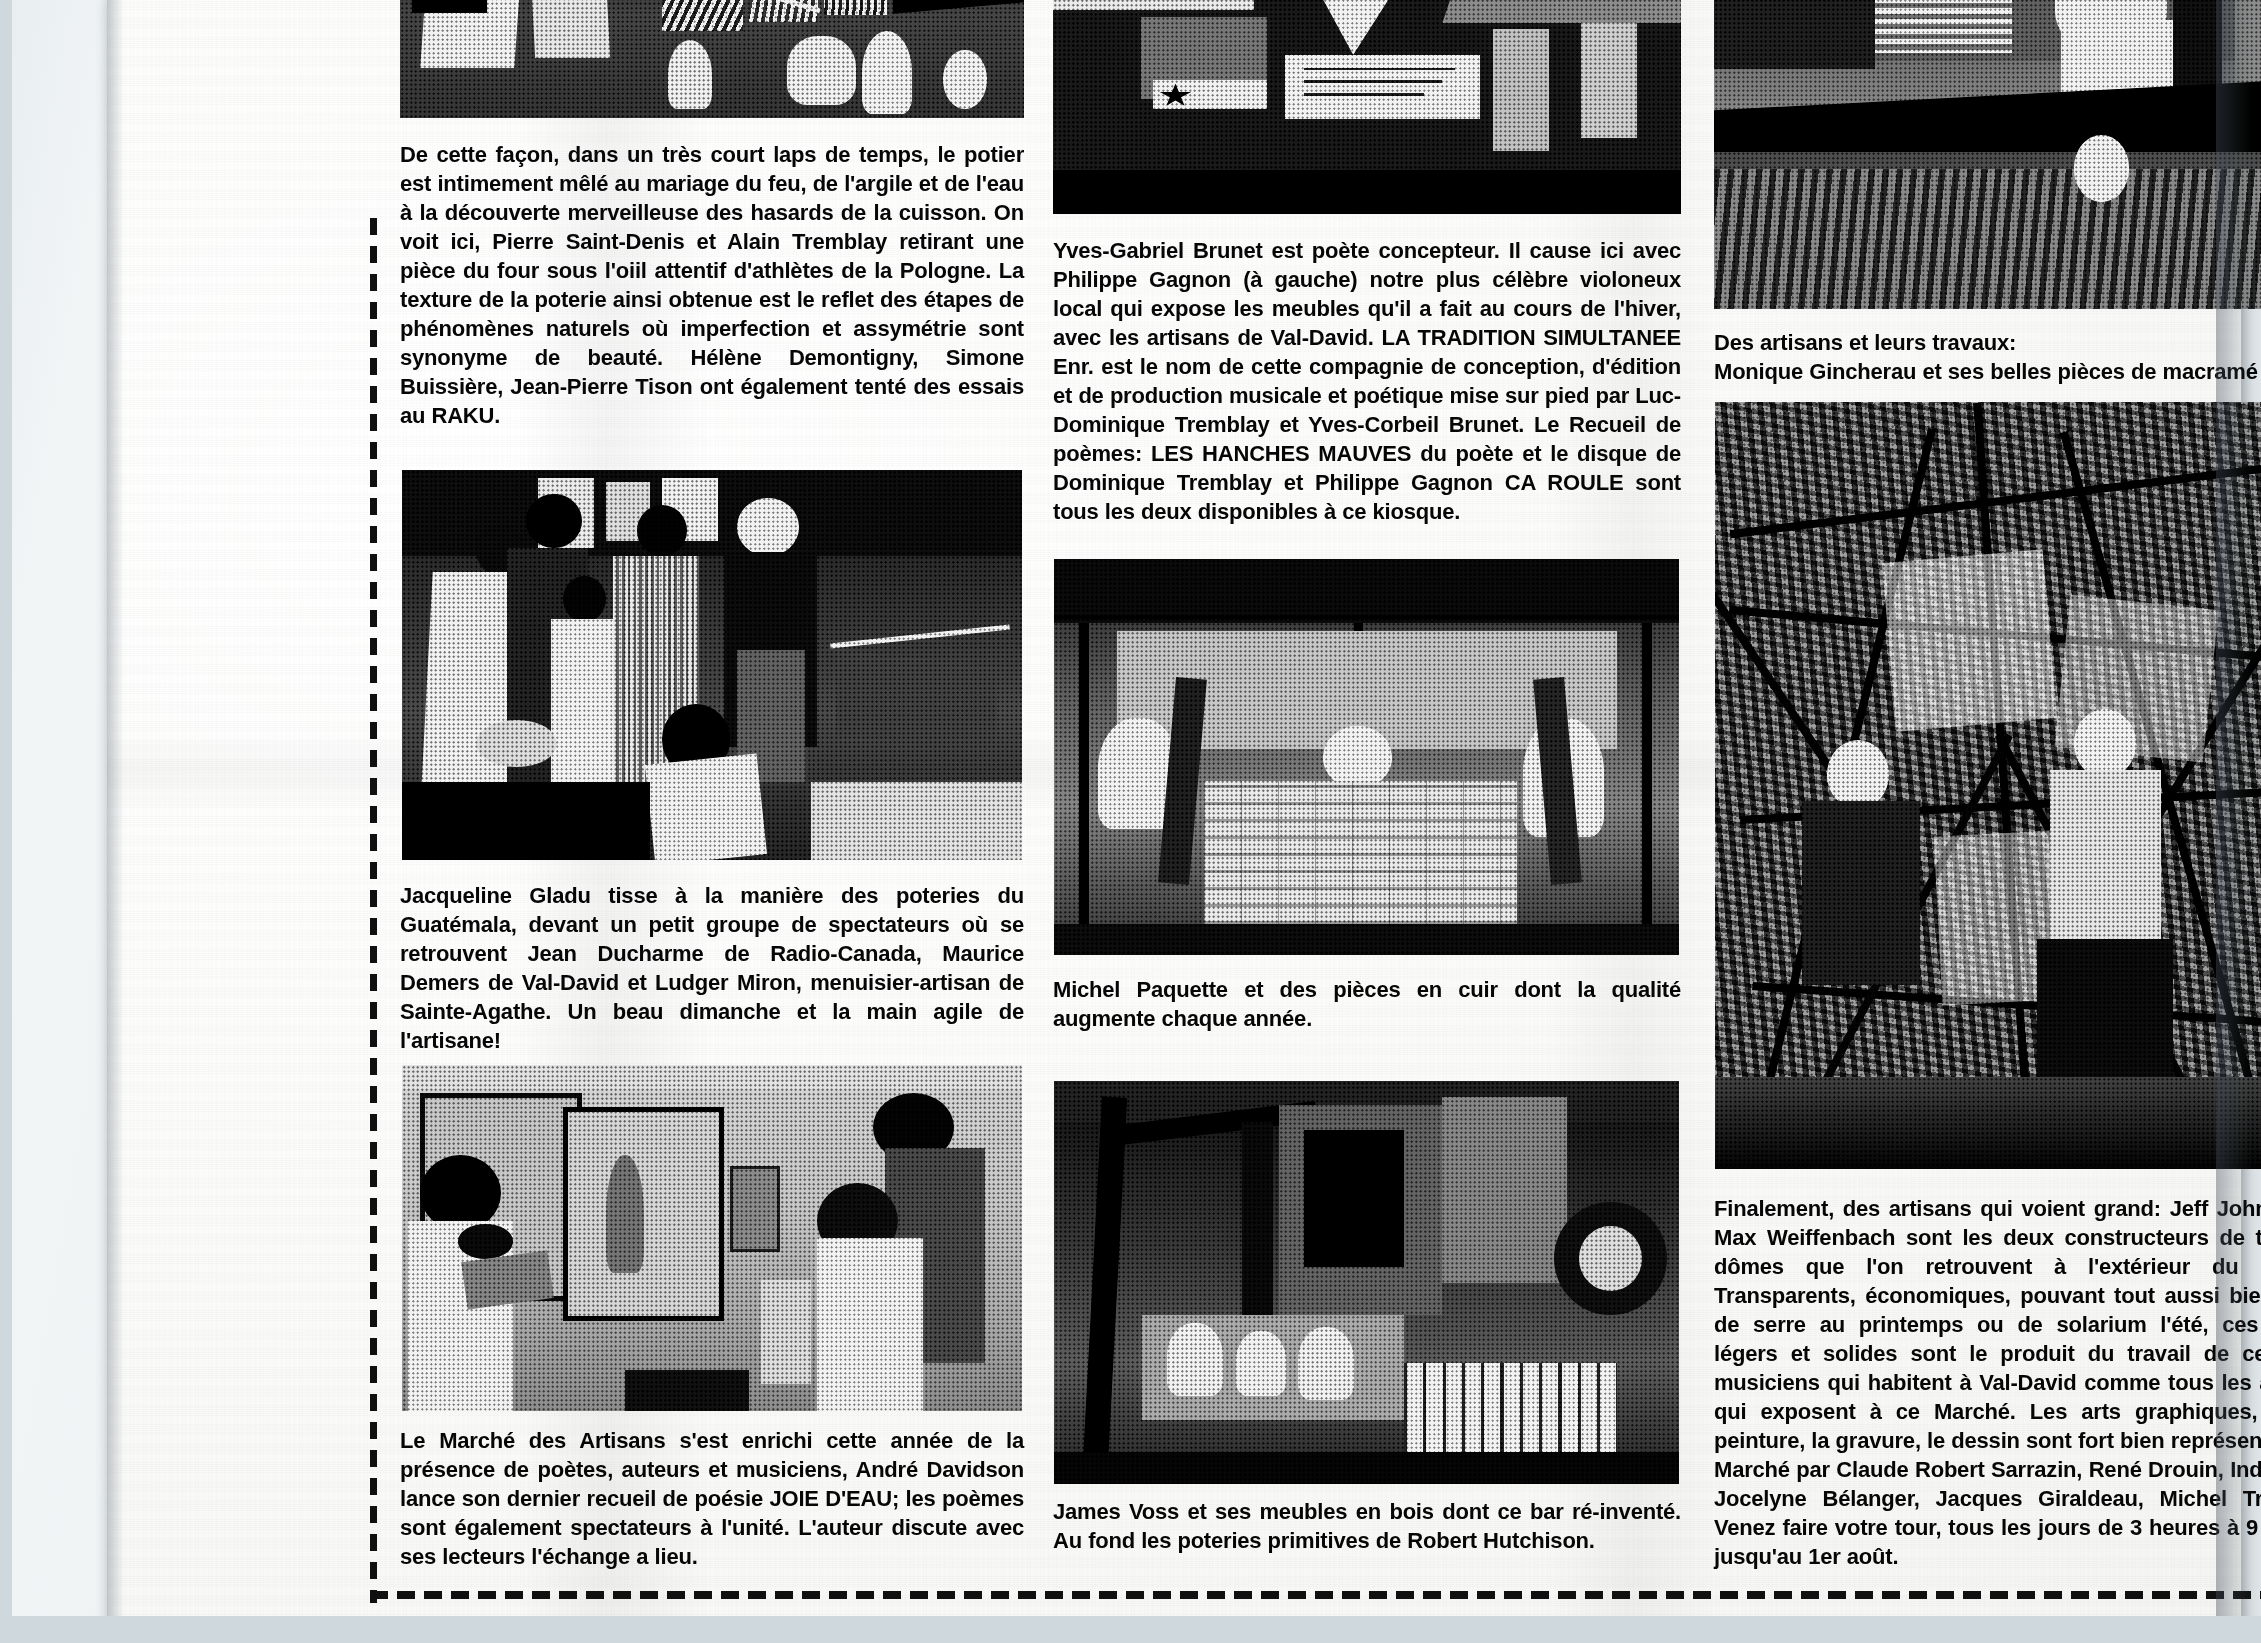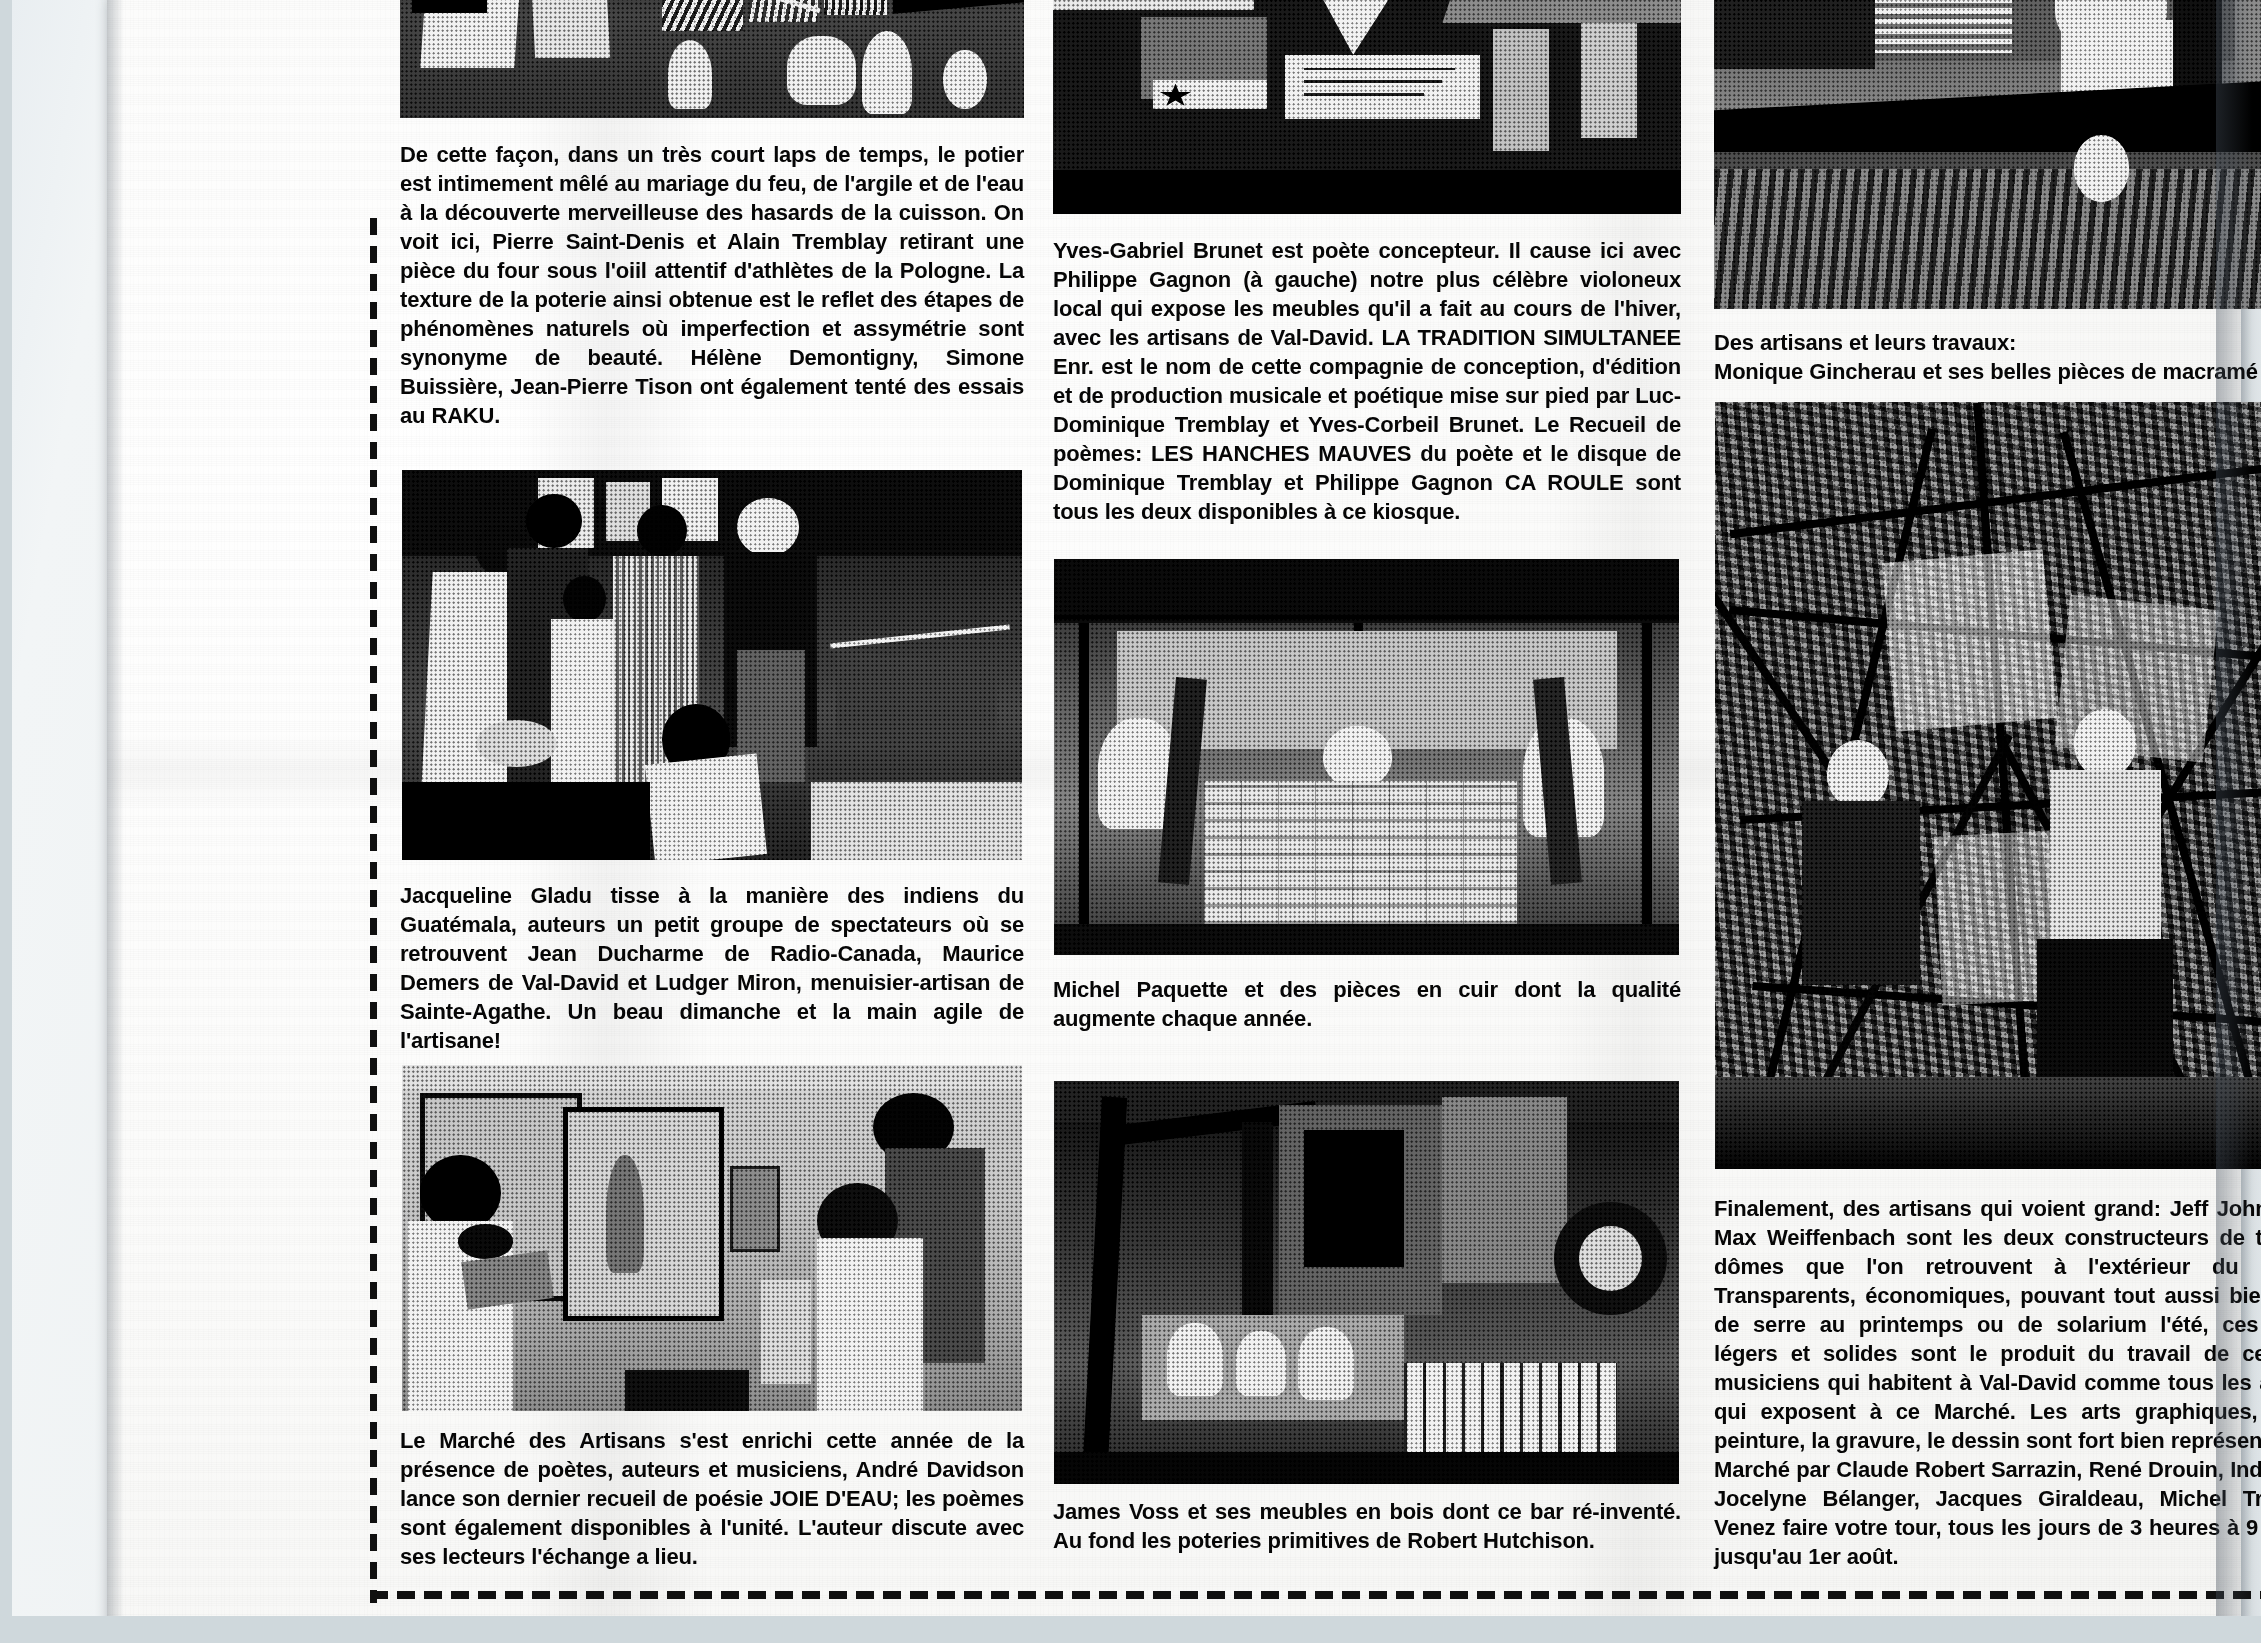--- a/index.html
+++ b/index.html
@@ -221,21 +221,21 @@
           <div class="bar" style="left:69%;top:42%;width:29%;height:4.5px;background:#e9e9e9;transform:rotate(-6deg);"></div>
           <div class="bar" style="left:70%;top:48%;width:26%;height:22%;background:#555;transform:skewY(6deg);"></div>
           <div class="blob" style="left:42%;top:60%;width:11%;height:18%;background:#1e1e1e;"></div>
           <div class="bar" style="left:40%;top:74%;width:18%;height:26%;background:#efefef;transform:rotate(-6deg);"></div>
           <div class="blob" style="left:12%;top:64%;width:13%;height:12%;background:#cfcfcf;border-radius:50%;"></div>
           <div class="bar" style="left:0;top:80%;width:40%;height:20%;background:#1a1a1a;"></div>
           <div class="bar" style="left:66%;top:80%;width:34%;height:20%;background:#d3d3d3;"></div>
         </div>
       </div>
 
-      <p class="body lastline-left" style="position:absolute; left:0; top:889px; width:624px;">Jacqueline Gladu tisse à la manière des indiens du Guatémala, auteurs un petit groupe de spectateurs où se retrouvent Jean Ducharme de Radio-Canada, Maurice Demers de Val-David et Ludger Miron, menuisier-artisan de Sainte-Agathe. Un beau dimanche et la main agile de l'artisane!</p>
+      <p class="body lastline-left" style="position:absolute; left:0; top:889px; width:624px;">Jacqueline Gladu tisse à la manière des poteries du Guatémala, devant un petit groupe de spectateurs où se retrouvent Jean Ducharme de Radio-Canada, Maurice Demers de Val-David et Ludger Miron, menuisier-artisan de Sainte-Agathe. Un beau dimanche et la main agile de l'artisane!</p>
 
       <div class="photo" id="photo-gallery" style="position:absolute; left:1.9px; top:1073px; width:620px; height:346px;">
         <div class="ph-inner">
           <div class="bar" style="left:3%;top:8%;width:26%;height:60%;background:#bdbdbd;border:5.8px solid #2a2a2a;box-sizing:border-box;"></div>
           <div class="bar" style="left:26%;top:12%;width:26%;height:62%;background:#c9c9c9;border:5.2px solid #1f1f1f;box-sizing:border-box;"></div>
           <div class="blob" style="left:33%;top:26%;width:6%;height:34%;background:#7d7d7d;border-radius:50% 50% 20% 20%;"></div>
           <div class="bar" style="left:53%;top:29%;width:8%;height:25%;background:#8e8e8e;border:3.2px solid #3a3a3a;box-sizing:border-box;"></div>
           <div class="blob" style="left:3%;top:26%;width:13%;height:22%;background:#1d1d1d;"></div>
           <div class="bar" style="left:1%;top:45%;width:17%;height:55%;background:#efefef;"></div>
           <div class="blob" style="left:9%;top:46%;width:9%;height:10%;background:#2a2a2a;"></div>
@@ -243,21 +243,21 @@
           <div class="blob" style="left:76%;top:8%;width:13%;height:20%;background:#242424;"></div>
           <div class="bar" style="left:78%;top:24%;width:16%;height:62%;background:#5b5b5b;"></div>
           <div class="blob" style="left:67%;top:34%;width:13%;height:22%;background:#2d2d2d;"></div>
           <div class="bar" style="left:67%;top:50%;width:17%;height:50%;background:#f1f1f1;"></div>
           <div class="bar" style="left:58%;top:62%;width:8%;height:30%;background:#cfcfcf;"></div>
           <div class="bar" style="left:36%;top:88%;width:20%;height:12%;background:#2e2e2e;"></div>
           <div class="bar" style="left:0;top:0;width:100%;height:7%;background:#d2d2d2;"></div>
         </div>
       </div>
 
-      <p class="body lastline-left" style="position:absolute; left:0; top:1434px; width:624px;">Le Marché des Artisans s'est enrichi cette année de la présence de poètes, auteurs et musiciens, André Davidson lance son dernier recueil de poésie JOIE D'EAU; les poèmes sont également disponibles à l'unité. L'auteur discute avec ses lecteurs l'échange a lieu.</p>
+      <p class="body lastline-left" style="position:absolute; left:0; top:1434px; width:624px;">Le Marché des Artisans s'est enrichi cette année de la présence de poètes, auteurs et musiciens, André Davidson lance son dernier recueil de poésie JOIE D'EAU; les poèmes sont également spectateurs à l'unité. L'auteur discute avec ses lecteurs l'échange a lieu.</p>
     </div>
 
     <div class="col col-2">
 
       <div class="photo" id="photo-kiosk" style="position:absolute; left:0; top:-97px; width:628px; height:319px;">
         <div class="ph-inner">
           <div class="bar" style="left:0;top:0;width:100%;height:100%;background:#353535;"></div>
           <div class="bar" style="left:0;top:0;width:32%;height:36%;background:#d8d8d8;"></div>
 
           <div class="bar" style="left:34%;top:0;width:30%;height:50%;background:#f4f4f2;clip-path:polygon(0 0,100% 0,46% 100%);"></div>

